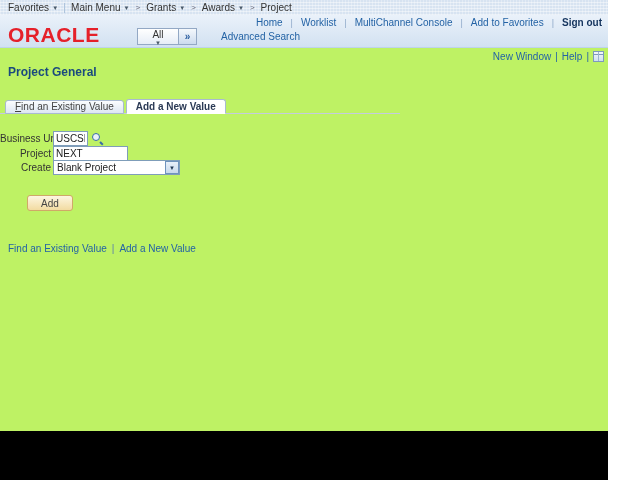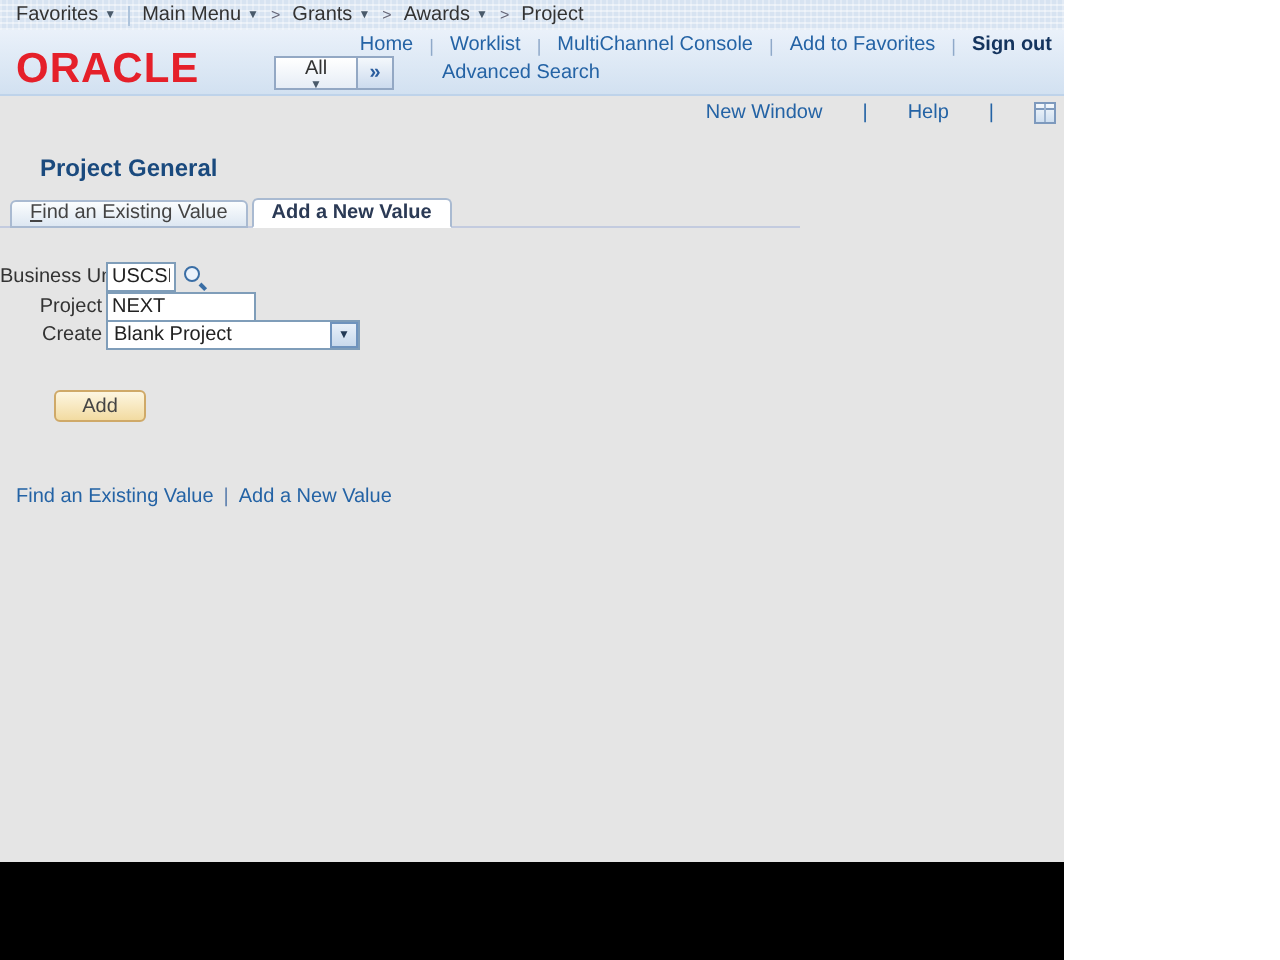--- a/index.html
+++ b/index.html
@@ -1,16 +1,16 @@
 <!DOCTYPE html>
 <html><head>
 <meta charset="utf-8">
 <style>
   html,body{margin:0;padding:0;background:#fff;}
-  .screen{position:relative;width:532px;height:480px;background:#e5e5e5;overflow:hidden;
+  .screen{position:relative;width:608px;height:480px;background:#bef264;overflow:hidden;
           font-family:"Liberation Sans",sans-serif;-webkit-font-smoothing:antialiased;}
   a{text-decoration:none;cursor:pointer;}
 
   
   .crumbbar{position:absolute;top:0;left:0;right:0;height:15px;display:flex;align-items:center;
             padding-left:8px;gap:6px;font-size:10px;color:#333;
             background-color:#d7e3f1;
             background-image:repeating-linear-gradient(0deg,rgba(255,255,255,.45) 0 1px,transparent 1px 3px),
                              repeating-linear-gradient(90deg,rgba(255,255,255,.30) 0 1px,transparent 1px 3px);
             border-bottom:1px solid #cbdaec;}
@@ -34,29 +34,29 @@
   .scope-label{font-size:10px;}
   .search-input{box-sizing:border-box;width:132px;border:1px solid #93a8c4;border-left:none;padding:0 4px;
                 font-size:10px;color:#333;outline:none;font-family:inherit;}
   .search-input::placeholder{color:#777;}
   .go-btn{box-sizing:border-box;width:18px;border:1px solid #93a8c4;border-left:none;
           background:linear-gradient(#f4f8fc,#ccdbee);color:#2a5d9e;font-size:10px;font-weight:bold;
           display:flex;align-items:center;justify-content:center;cursor:pointer;}
   .adv{margin-left:24px;align-self:center;font-size:10px;color:#2463a5;}
 
   
-  .utility{position:absolute;top:51px;right:4px;display:flex;gap:20px;align-items:center;font-size:10px;}
+  .utility{position:absolute;top:51px;right:4px;display:flex;gap:4px;align-items:center;font-size:10px;}
   .util-link{color:#2463a5;}
   .util-pipe{color:#2463a5;}
   .pers-icon{width:11px;height:11px;box-sizing:border-box;border:1px solid #7d99bd;
              background:linear-gradient(#f4f8fc,#cfdff0);position:relative;cursor:pointer;}
   .pers-icon::before{content:"";position:absolute;left:0;right:0;top:2px;height:1px;background:#7d99bd;}
   .pers-icon::after{content:"";position:absolute;top:0;bottom:0;left:4px;width:1px;background:#9db4d0;}
 
-  .title{position:absolute;left:8px;top:65px;margin:12px;font-size:12px;font-weight:bold;color:#1a4a7e;}
+  .title{position:absolute;left:8px;top:65px;margin:0;font-size:12px;font-weight:bold;color:#1a4a7e;}
 
   
   .tabs{position:absolute;left:5px;top:99px;height:15px;display:flex;align-items:flex-end;z-index:2;}
   .tab{box-sizing:border-box;padding:0 9px;display:flex;align-items:center;font-size:10px;
        border:1px solid #a9bad1;border-radius:3px 3px 0 0;margin-right:2px;cursor:pointer;}
   .tab.inactive{height:14px;background:linear-gradient(#fbfdfe,#dde7f2);color:#444;}
   .tab.active{height:15px;background:#fff;font-weight:bold;color:#2b3a55;border-bottom-color:#fff;}
   .tab-label{display:inline-block;line-height:12px;}
   .tab.inactive .tab-label::first-letter{text-decoration:underline;}
   .tabline{position:absolute;left:0;top:113px;width:400px;height:1px;background:#c3cbdf;z-index:1;}

